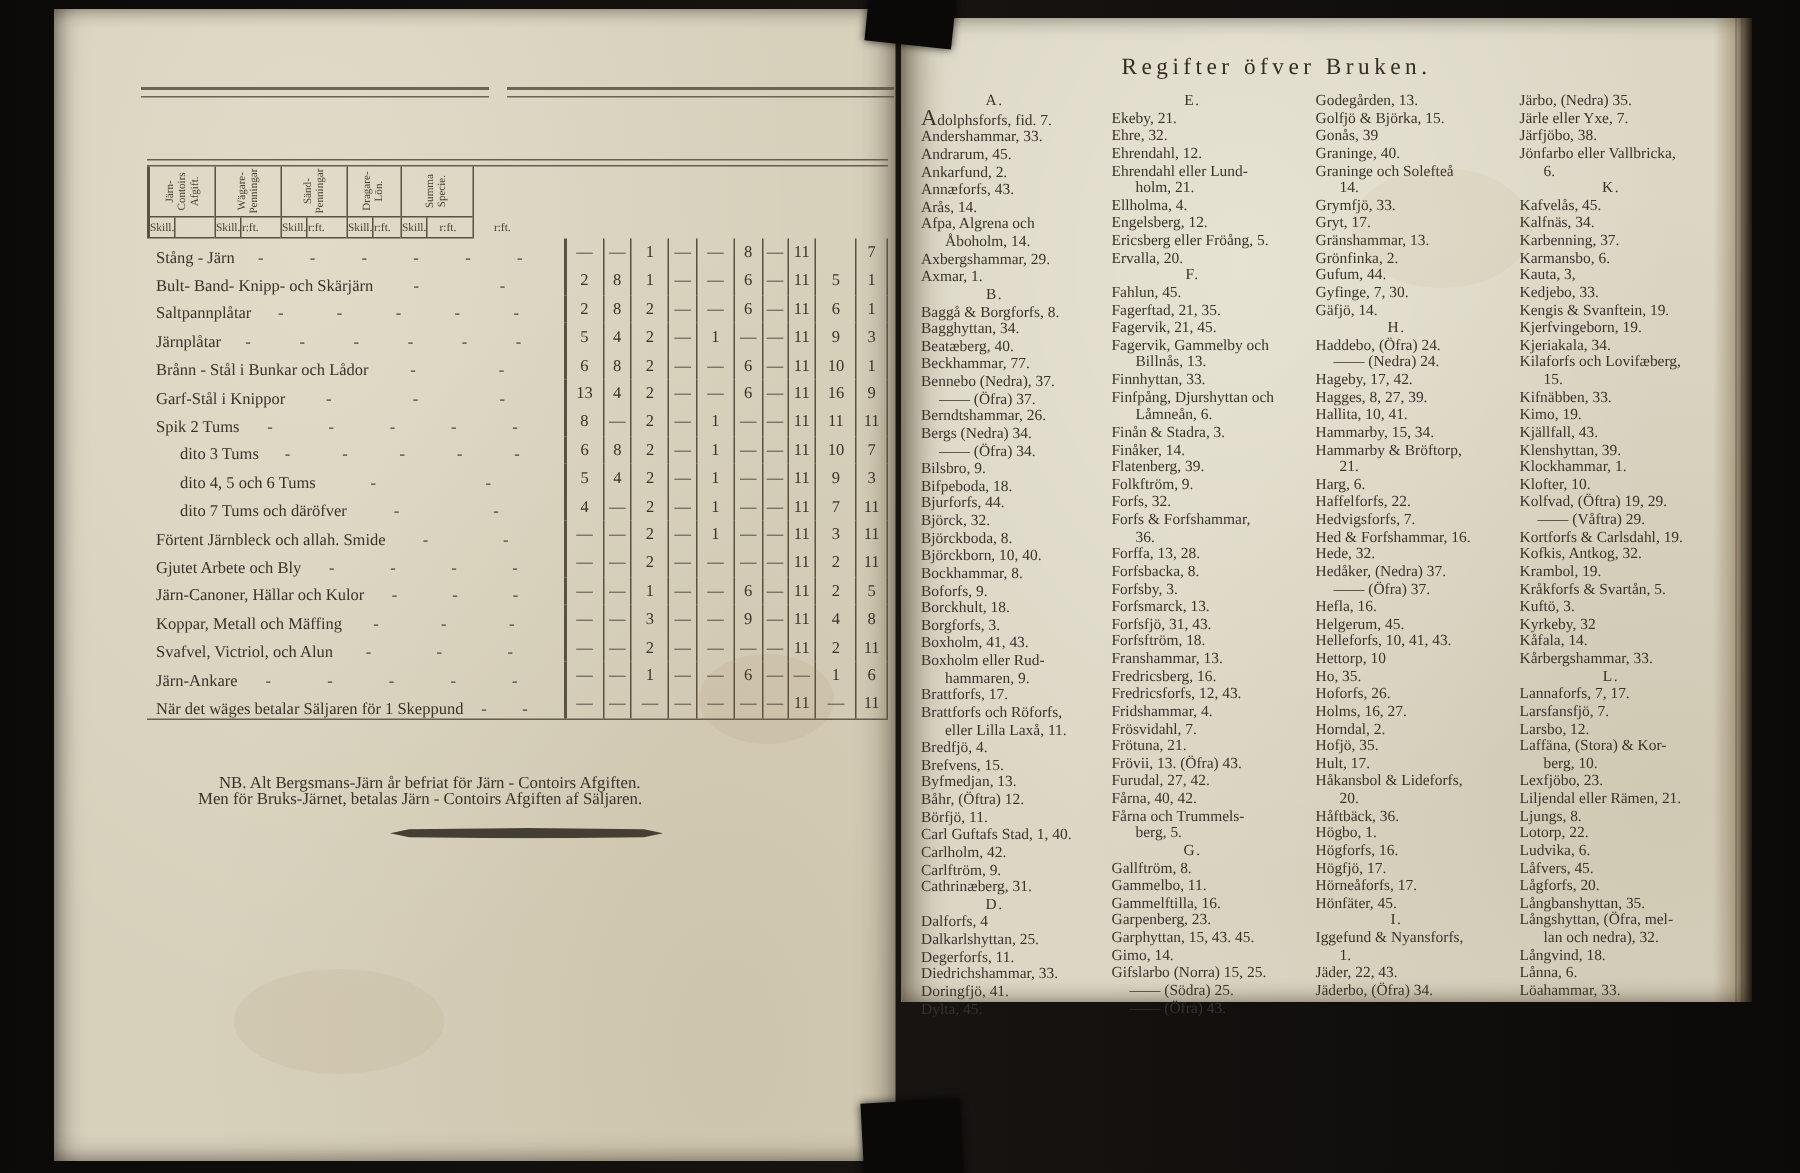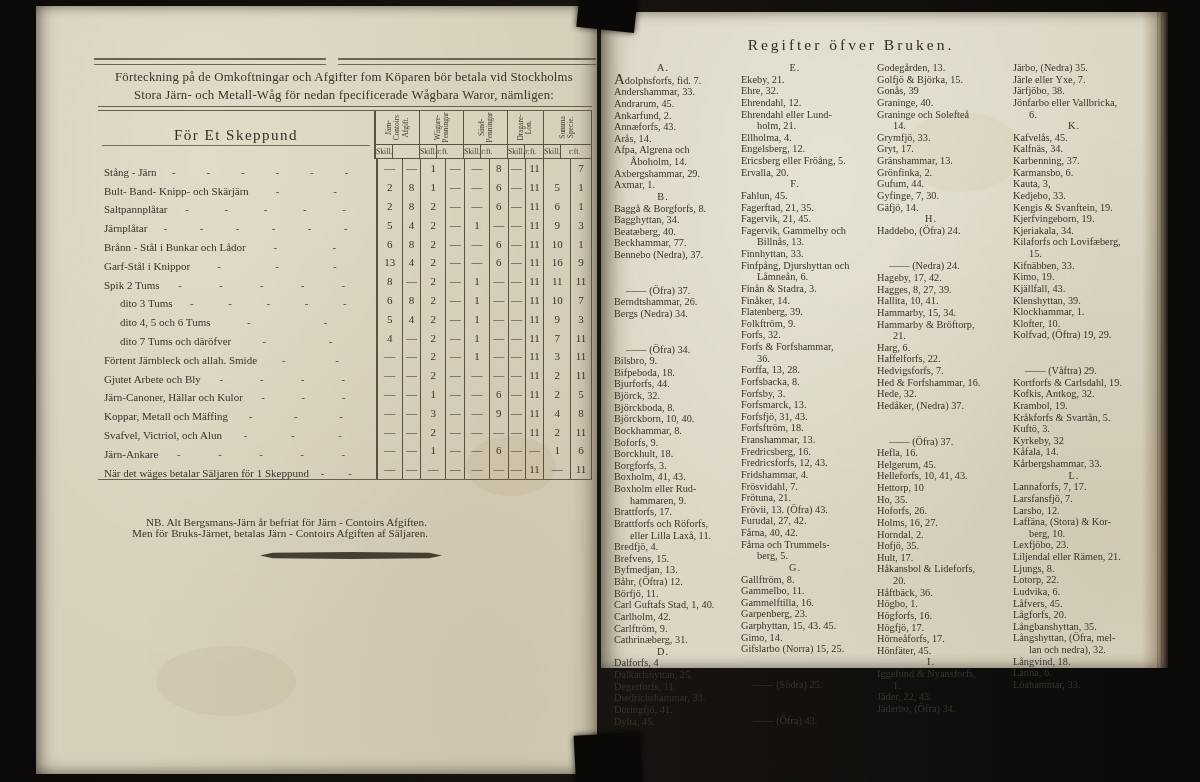--- a/index.html
+++ b/index.html
@@ -67,46 +67,41 @@
   .note2{top:521px;left:96px;position:absolute;white-space:nowrap;}
   .ornament{position:absolute;left:224px;top:546px;width:182px;height:7px;background:#352f24;
     clip-path:polygon(0 50%,7% 12%,50% 0,93% 12%,100% 50%,93% 88%,50% 100%,7% 88%);opacity:.9;}
   
   .reg-title{position:absolute;left:110px;top:24px;width:280px;text-align:center;
     font-size:15.5px;letter-spacing:3px;color:#332d24;white-space:nowrap;}
   .reg-col{position:absolute;top:50px;font-size:10.3px;line-height:11.62px;color:var(--ink);}
   .reg-col .line{white-space:nowrap;}
   .reg-col .h{text-align:center;padding-right:26px;letter-spacing:1px;}
   .reg-col .c{padding-left:16px;}
-  .reg-col .d{padding-left:12px;margin-top:24px;}
+  .reg-col .d{padding-left:12px;}
   .dc::first-letter{font-size:15px;}
   #reg-c0{left:13px;width:124px;}
   #reg-c1{left:140px;width:134px;}
   #reg-c2{left:276px;width:134px;}
   #reg-c3{left:412px;width:148px;}
 </style>
 </head>
 <body>
 
 <div class="stage">
 
   <div class="page page-left">
     <div class="top-rule">
       <div class="seg seg-a"></div>
       <div class="seg seg-b"></div>
     </div>
-    <div class="heading">
-      <span class="h1">Förteckning på de Omkoftningar och Afgifter fom Köparen bör betala vid Stockholms</span>
-      <span class="h2">Stora Järn- och Metall-Wåg för nedan fpecificerade Wågbara Waror, nämligen:</span>
-    </div>
 
     <div class="fee-table">
       <div class="dblrule"></div>
       <div class="thead">
-        <div class="tlabel">För Et Skeppund</div>
         <div id="fee-groups" style="display:flex;">
             <div class="group first" style="width: 43px;">
               <div class="vwrap">
                 <div class="vtext">
                   <div class="vline">Järn-</div>
                   <div class="vline">Contoirs</div>
                   <div class="vline">Afgift.</div>
                 </div>
               </div>
               <div class="units">

